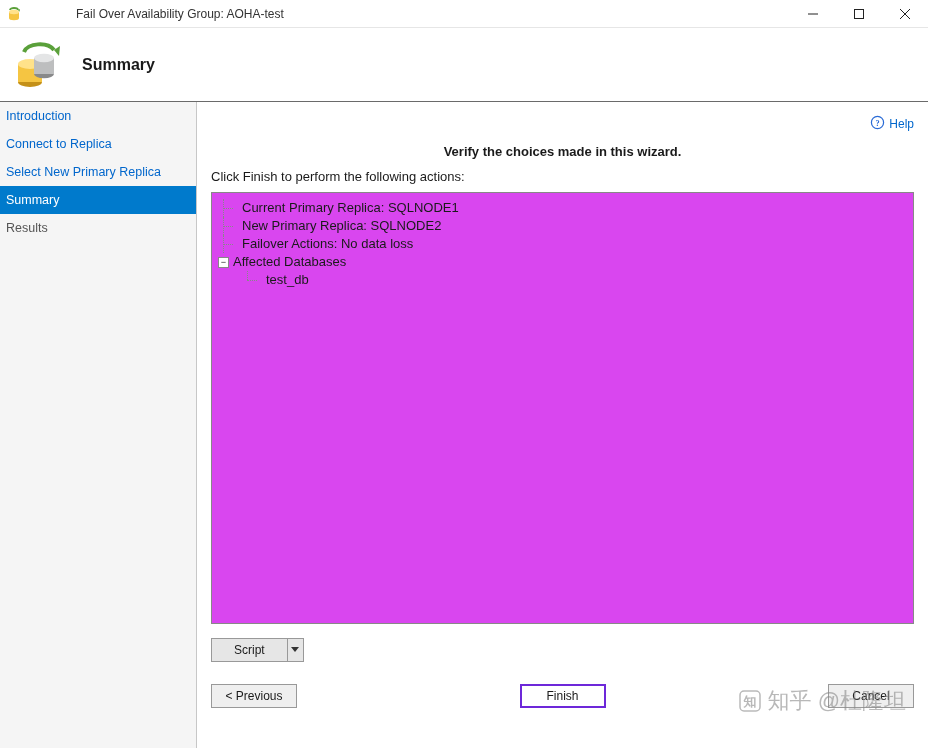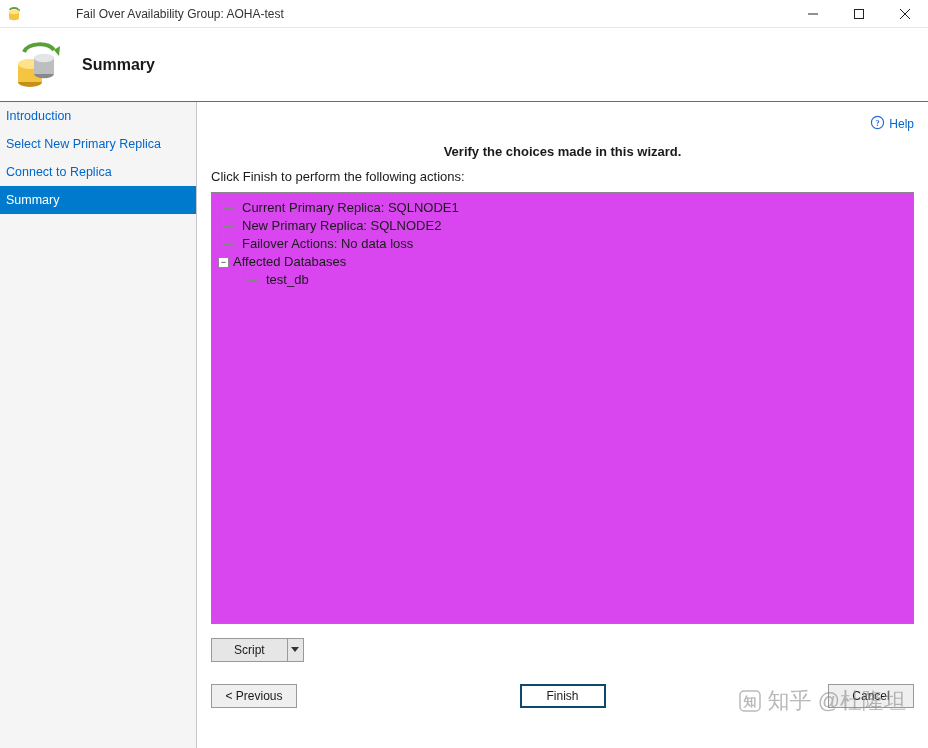--- a/index.html
+++ b/index.html
@@ -190,21 +190,21 @@
     height: 24px;
     border: 1px solid #999;
     background: #efefef;
     display: flex;
     align-items: center;
     justify-content: center;
     font-size: 12px;
     cursor: pointer;
   }
   .btn.default {
-    border: 2px solid #0c4a6e;
+    border: 2px solid #6d28d9;
     background: #fff;
   }
   .watermark {
     position: absolute;
     right: 22px;
     bottom: 32px;
     font-size: 22px;
     color: #8a8a8a;
     opacity: 0.6;
     pointer-events: none;
@@ -260,23 +260,24 @@
       <path d="M14 14 A16 10 0 0 1 44 12" stroke="#5aa03a" stroke-width="4" fill="none"></path>
       <path d="M44 12 l6 -4 l-1 10 z" fill="#5aa03a"></path>
     </svg>
   </span>
   <h1>Summary</h1>
 </div>
 
 <div class="body">
   <div class="sidebar">
     <div class="nav-item">Introduction</div>
+    <div class="nav-item">Connect to Replica</div>
     <div class="nav-item">Select New Primary Replica</div>
-    <div class="nav-item">Connect to Replica</div>
     <div class="nav-item active">Summary</div>
+    <div class="nav-item disabled">Results</div>
   </div>
 
   <div class="content">
     <div class="help-row">
       <span class="help-link">
         <span>
           <svg width="15" height="15" viewBox="0 0 16 16">
             <circle cx="8" cy="8" r="6.5" fill="#fff" stroke="#2a6bd6" stroke-width="1.3"></circle>
             <text x="8" y="11.5" text-anchor="middle" font-size="9" fill="#2a6bd6" font-family="Georgia" font-weight="bold">?</text>
           </svg>

